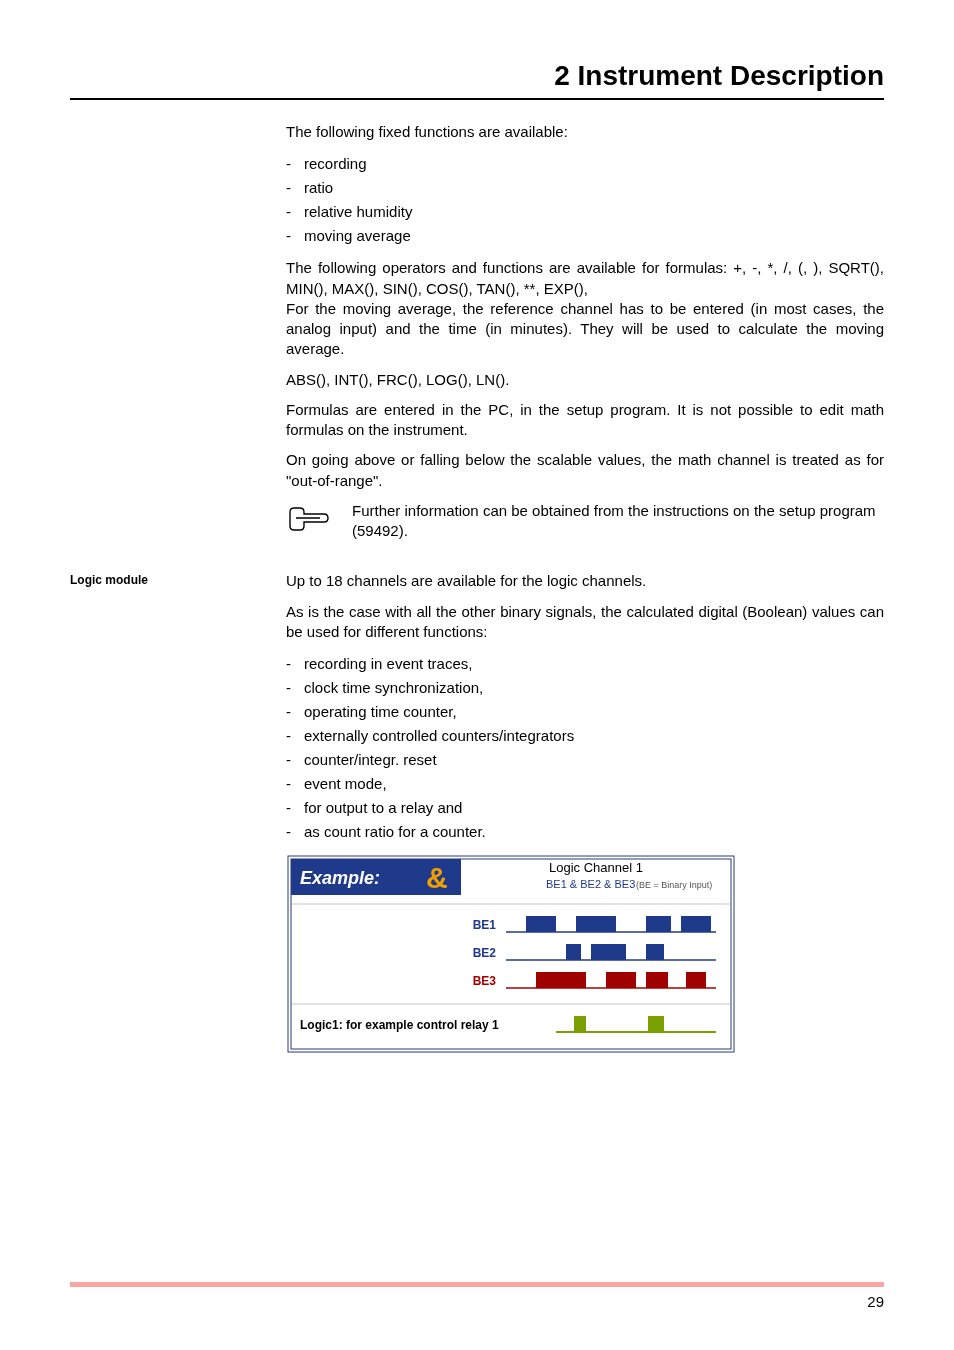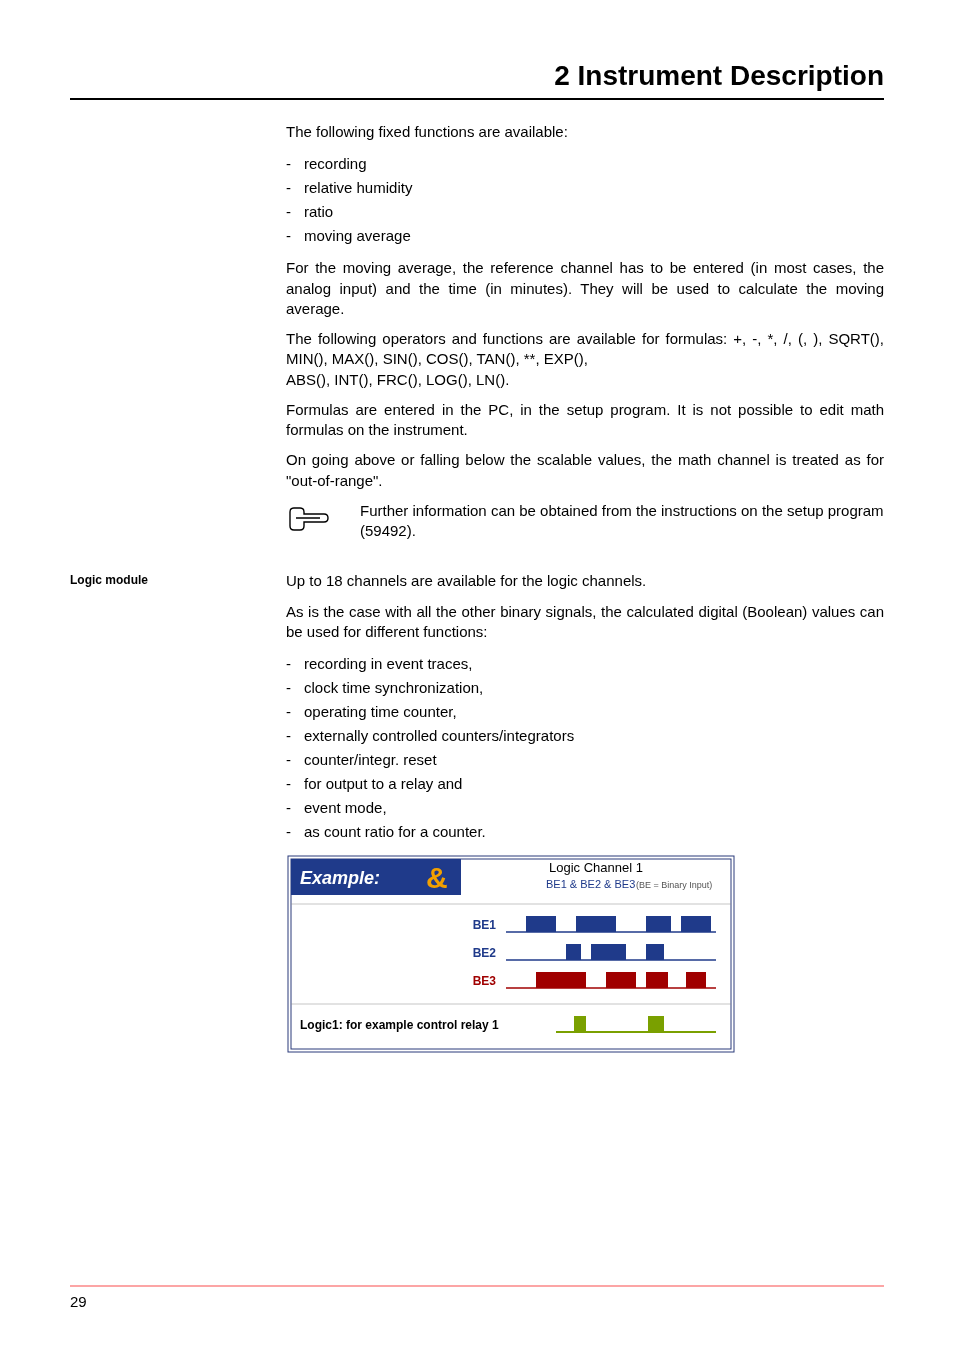--- a/index.html
+++ b/index.html
@@ -59,65 +59,65 @@
     position: absolute;
     left: 0;
   }
   .side-label {
     font-size: 12px;
     font-weight: bold;
   }
   .note-row {
     display: flex;
     align-items: center;
-    gap: 28px;
+    gap: 20px;
     margin: 6px 0 30px 0;
   }
   .note-icon {
     flex-shrink: 0;
   }
   .note-text {
     font-size: 15px;
     line-height: 1.35;
   }
   .figure-wrap {
     display: flex;
     justify-content: flex-start;
     margin-top: 10px;
   }
   .page-num {
     position: absolute;
     bottom: 40px;
     right: 70px;
     font-size: 15px;
-    border-top: 2px solid #fca5a5;
+    border-top: 5px solid #fca5a5;
     width: calc(100% - 140px);
     left: 70px;
-    text-align: left;
+    text-align: right;
     padding-top: 6px;
   }
 </style>
 </head>
 <body>
 
 <div class="page">
   <div class="section-title">2 Instrument Description</div>
 
   <div class="content-row">
     <div class="left-col"></div>
     <div class="right-col">
       <div class="para">The following fixed functions are available:</div>
       <ul class="bullet-list">
         <li>recording</li>
+        <li>ratio</li>
         <li>relative humidity</li>
-        <li>ratio</li>
         <li>moving average</li>
       </ul>
+      <div class="para" style="margin-bottom:0">The following operators and functions are available for formulas: +, -, *, /, (, ), SQRT(), MIN(), MAX(), SIN(), COS(), TAN(), **, EXP(),</div>
       <div class="para">For the moving average, the reference channel has to be entered (in most cases, the analog input) and the time (in minutes). They will be used to calculate the moving average.</div>
-      <div class="para" style="margin-bottom:0">The following operators and functions are available for formulas: +, -, *, /, (, ), SQRT(), MIN(), MAX(), SIN(), COS(), TAN(), **, EXP(),</div>
       <div class="para">ABS(), INT(), FRC(), LOG(), LN().</div>
       <div class="para">Formulas are entered in the PC, in the setup program. It is not possible to edit math formulas on the instrument.</div>
       <div class="para">On going above or falling below the scalable values, the math channel is treated as for "out-of-range".</div>
 
       <div class="note-row">
         <div class="note-icon">
           <svg width="46" height="30" viewBox="0 0 46 30">
             <path d="M4 12 L4 22 Q4 26 8 26 L14 26 Q18 26 18 22 L18 18 L38 18 Q42 18 42 14 Q42 10 38 10 L18 10 L18 8 Q18 4 14 4 L8 4 Q4 4 4 8 Z M10 14 L34 14" stroke="#000" stroke-width="1.4" fill="none"></path>
           </svg>
         </div>
@@ -132,22 +132,22 @@
     </div>
     <div class="right-col">
       <div class="para">Up to 18 channels are available for the logic channels.</div>
       <div class="para">As is the case with all the other binary signals, the calculated digital (Boolean) values can be used for different functions:</div>
       <ul class="bullet-list">
         <li>recording in event traces,</li>
         <li>clock time synchronization,</li>
         <li>operating time counter,</li>
         <li>externally controlled counters/integrators</li>
         <li>counter/integr. reset</li>
+        <li>event mode,</li>
         <li>for output to a relay and</li>
-        <li>event mode,</li>
         <li>as count ratio for a counter.</li>
       </ul>
 
       <div class="figure-wrap">
         <svg width="450" height="200" viewBox="0 0 450 200">
 
           <rect x="2" y="2" width="446" height="196" fill="#fff" stroke="#2a3a7a" stroke-width="1"></rect>
           <rect x="5" y="5" width="440" height="190" fill="none" stroke="#2a3a7a" stroke-width="1"></rect>
 
           <rect x="5" y="5" width="170" height="36" fill="#1f3a8a"></rect>

